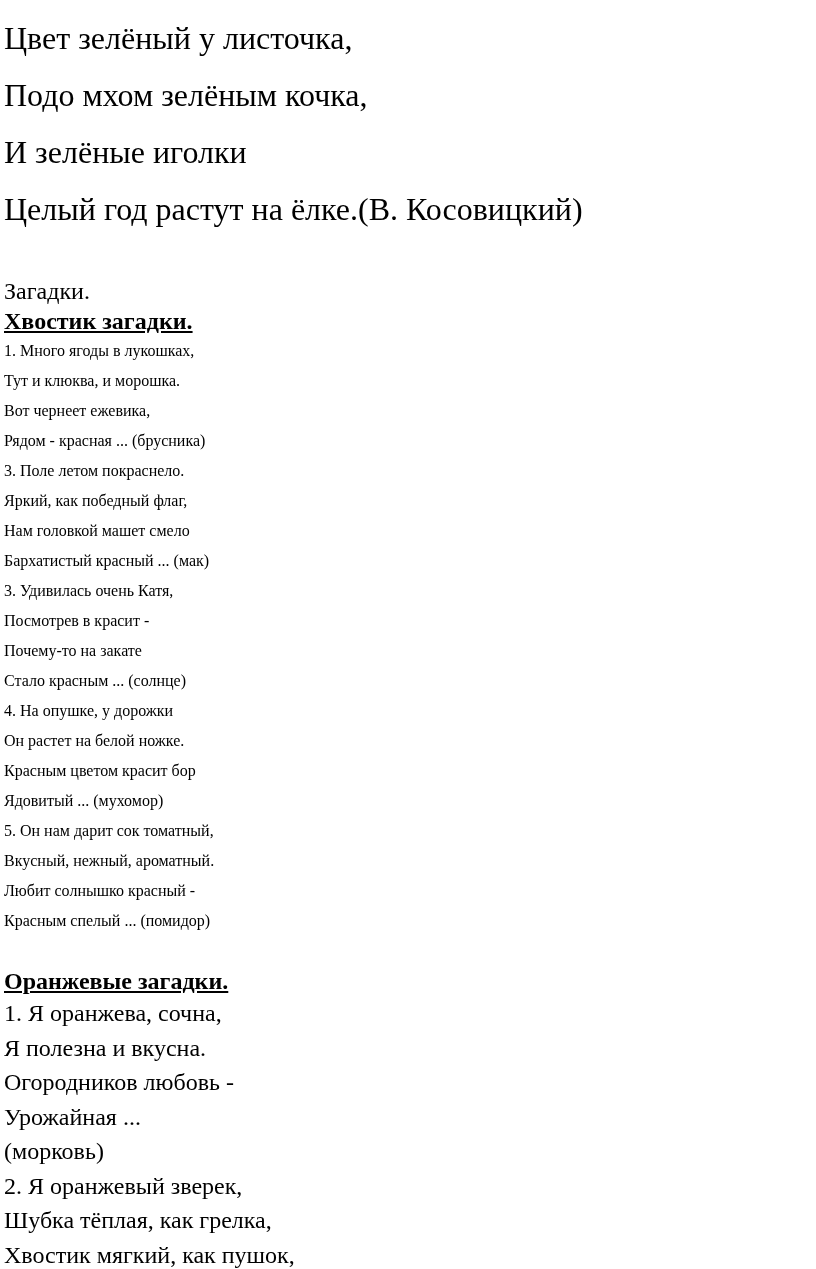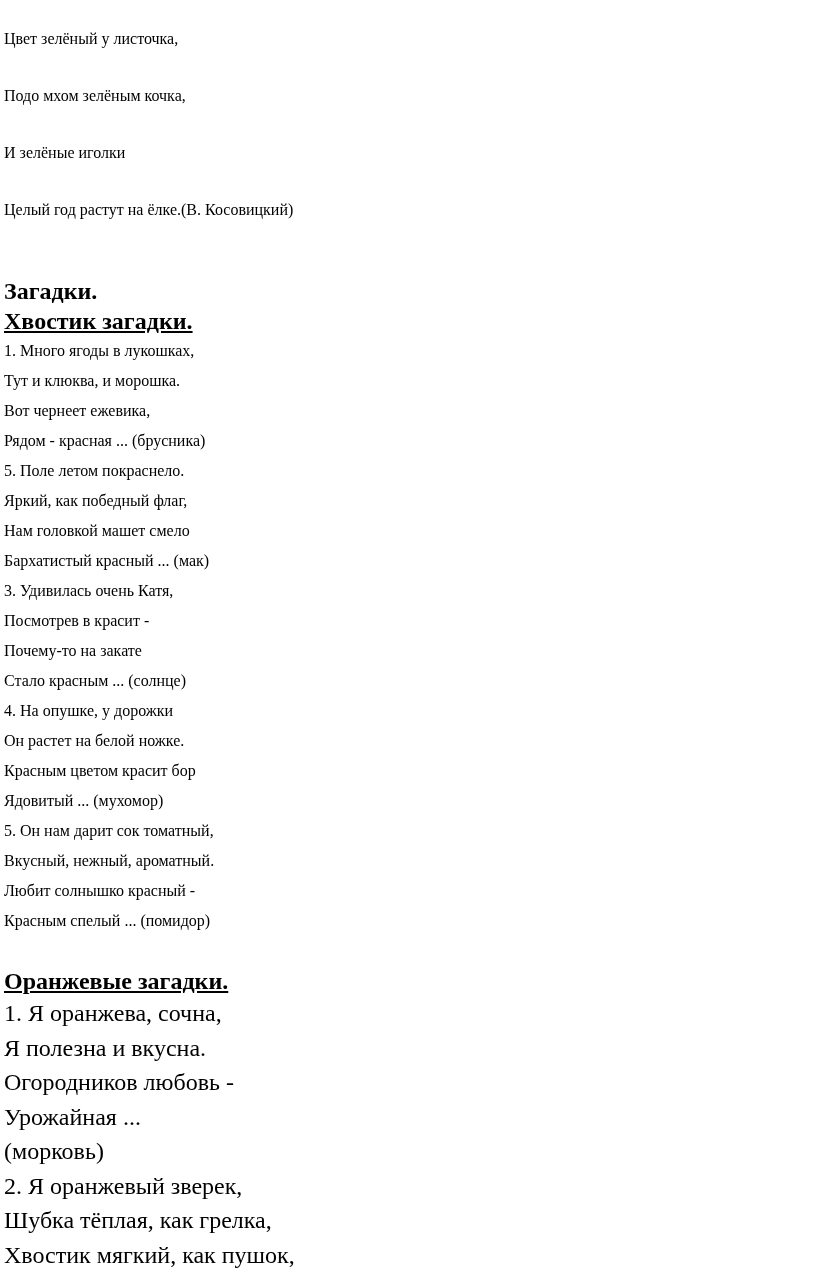--- a/index.html
+++ b/index.html
@@ -12,29 +12,29 @@
     width: 816px;
     height: 1269px;
     background: #ffffff;
     color: #000000;
     font-family: "Liberation Serif", "DejaVu Serif", serif;
     box-sizing: border-box;
     padding: 10px 20px 0 4px;
     overflow: hidden;
   }
   .poem-line {
-    font-size: 16px;
+    font-size: 32px;
     line-height: 57px;
     white-space: nowrap;
   }
   .gap-after-poem { height: 38px; }
   .section-title {
     font-size: 24px;
     line-height: 30px;
-    font-weight: bold;
+    font-weight: normal;
     white-space: nowrap;
   }
   .section-heading {
     font-size: 24px;
     line-height: 30px;
     font-weight: bold;
     text-decoration: underline;
     white-space: nowrap;
   }
   .red-line {
@@ -64,21 +64,21 @@
   <div class="gap-after-poem"></div>
 
   <div class="section-title">Загадки.</div>
 
   <div>
     <div class="section-heading">Хвостик загадки.</div>
     <div class="red-line">1. Много ягоды в лукошках,</div>
     <div class="red-line">Тут и клюква, и морошка.</div>
     <div class="red-line">Вот чернеет ежевика,</div>
     <div class="red-line">Рядом - красная ... (брусника)</div>
-    <div class="red-line">5. Поле летом покраснело.</div>
+    <div class="red-line">3. Поле летом покраснело.</div>
     <div class="red-line">Яркий, как победный флаг,</div>
     <div class="red-line">Нам головкой машет смело</div>
     <div class="red-line">Бархатистый красный ... (мак)</div>
     <div class="red-line">3. Удивилась очень Катя,</div>
     <div class="red-line">Посмотрев в красит -</div>
     <div class="red-line">Почему-то на закате</div>
     <div class="red-line">Стало красным ... (солнце)</div>
     <div class="red-line">4. На опушке, у дорожки</div>
     <div class="red-line">Он растет на белой ножке.</div>
     <div class="red-line">Красным цветом красит бор</div>

